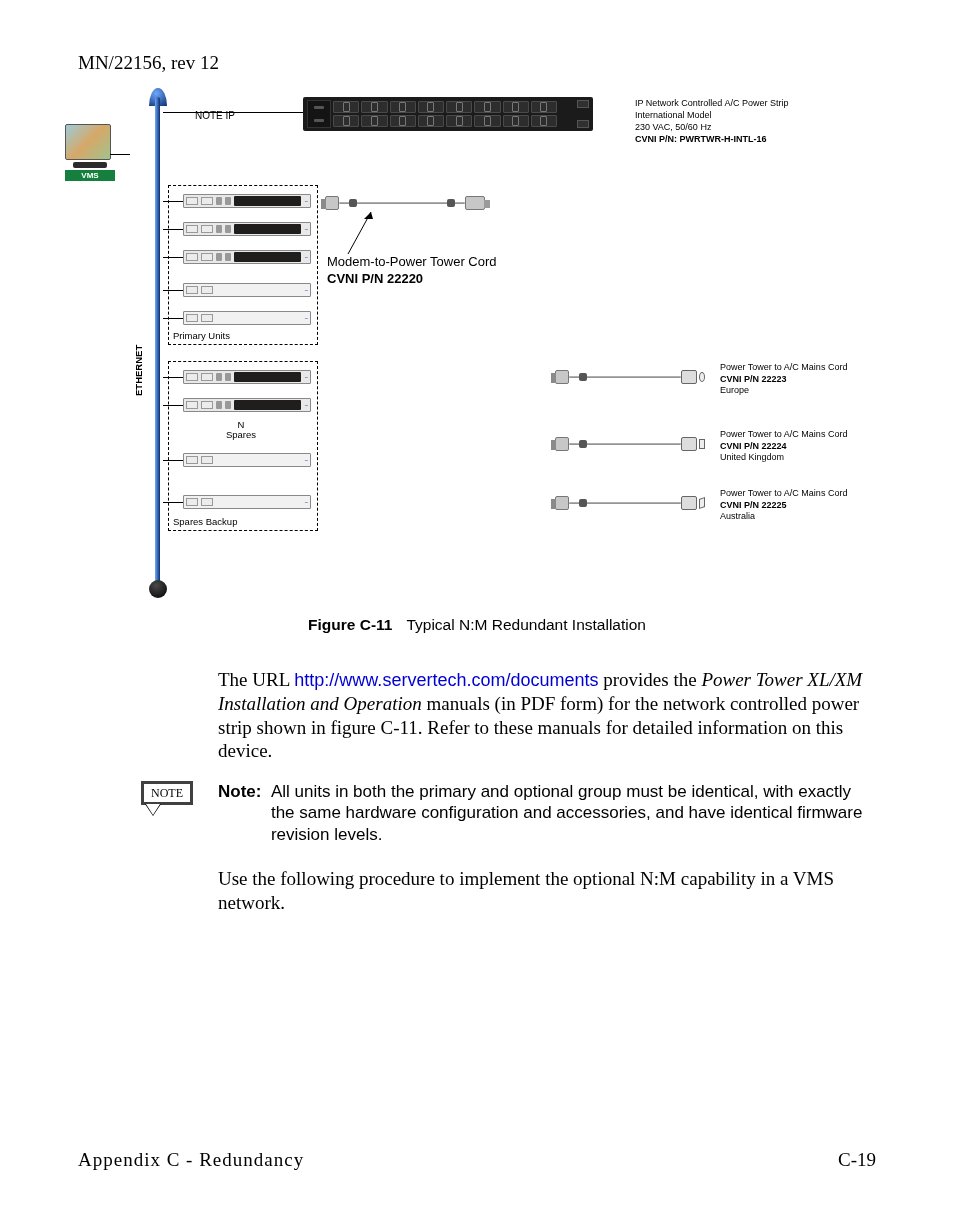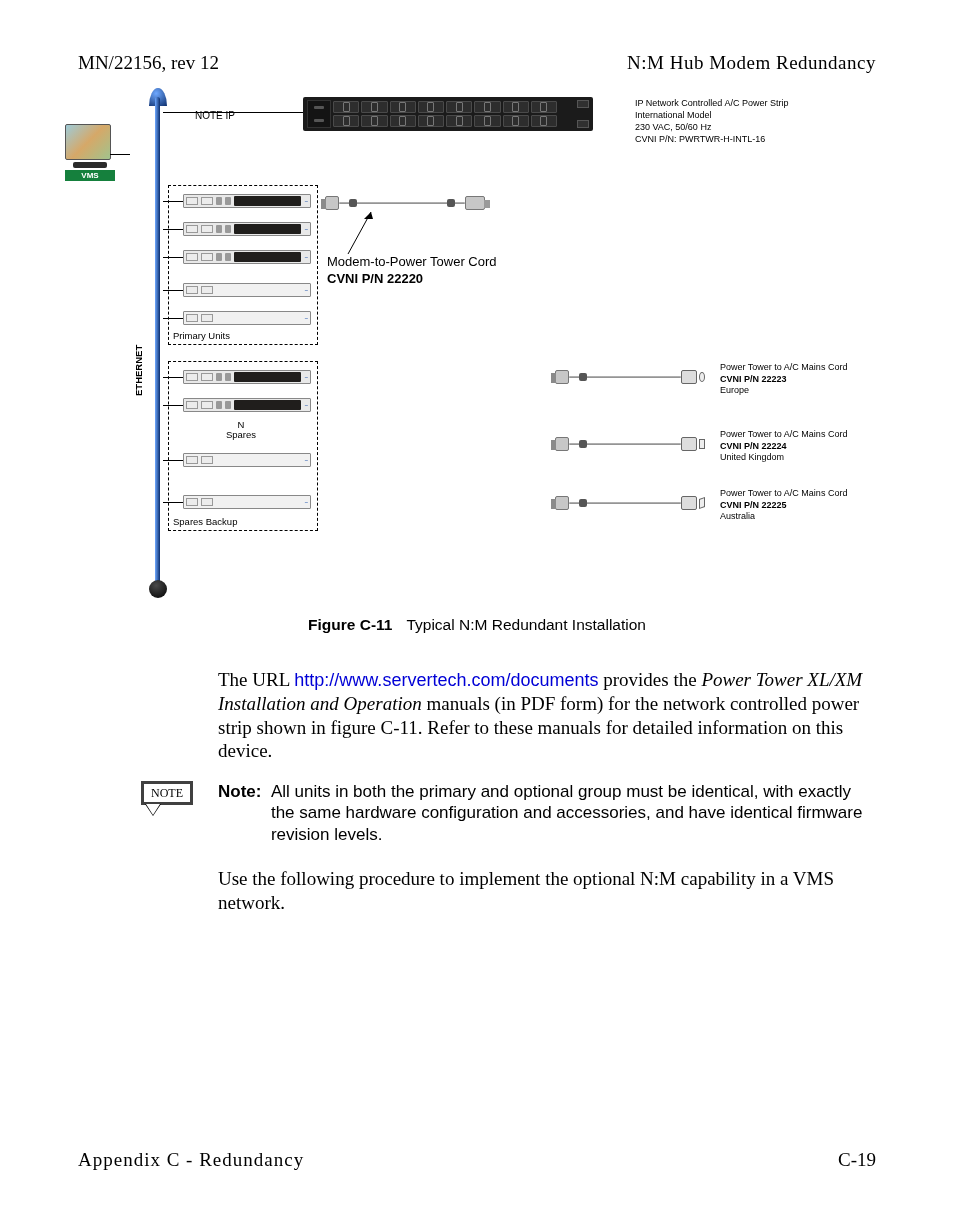--- a/index.html
+++ b/index.html
@@ -102,21 +102,21 @@
   .pstrip .outcol {
     flex:1; display:grid; grid-template-columns:repeat(8,1fr); grid-template-rows:1fr 1fr; gap:2px;
   }
   .outlet { background:#2d2d2d; border:1px solid #4a4a4a; border-radius:1px; display:flex; align-items:center; justify-content:center;}
   .outlet::before{content:"";width:5px;height:8px;border:1px solid #777;border-radius:1px;}
   .pstrip .end { width:30px; height:28px; display:flex; flex-direction:column; justify-content:space-between; align-items:flex-end; gap:2px;}
   .pstrip .end .port{width:12px;height:8px;background:#303030;border:1px solid #555;}
   .pstrip-text {
     position:absolute; left:570px; top:9px; font-family: Arial, sans-serif; font-size:9px; line-height:1.35;
   }
-  .pstrip-text .bold { font-weight:normal; }
+  .pstrip-text .bold { font-weight:bold; }
   
   .group {
     position:absolute; border:1px dashed #000; left:103px; width:150px;
     font-family: Arial, sans-serif; font-size:9.5px;
   }
   .group-label.top { position:absolute; bottom:3px; left:4px; }
   .group-label.bottom { position:absolute; bottom:3px; left:4px; }
   .group-label.mid { position:absolute; left:50%; transform:translateX(-50%); font-family: Arial, sans-serif; font-size:9.5px; text-align:center; line-height:1.1;}
   
   .unit {
@@ -180,21 +180,20 @@
     border-top:11px solid #fff;
   }
   .note-block { position:relative; font-family: Arial, sans-serif; font-size:17px; line-height:1.25; }
   .note-block .lbl { font-weight:bold; }
 </style>
 </head>
 <body>
 
 <div class="header">
   <div>MN/22156, rev 12</div>
-  <div class="header-right">N:M Hub Modem Redundancy</div>
 </div>
 
 <div class="diagram">
 
   <div class="vms">
     <div class="vms-screen"></div>
     <div class="vms-base"></div>
     <div class="vms-label">VMS</div>
   </div>
 

